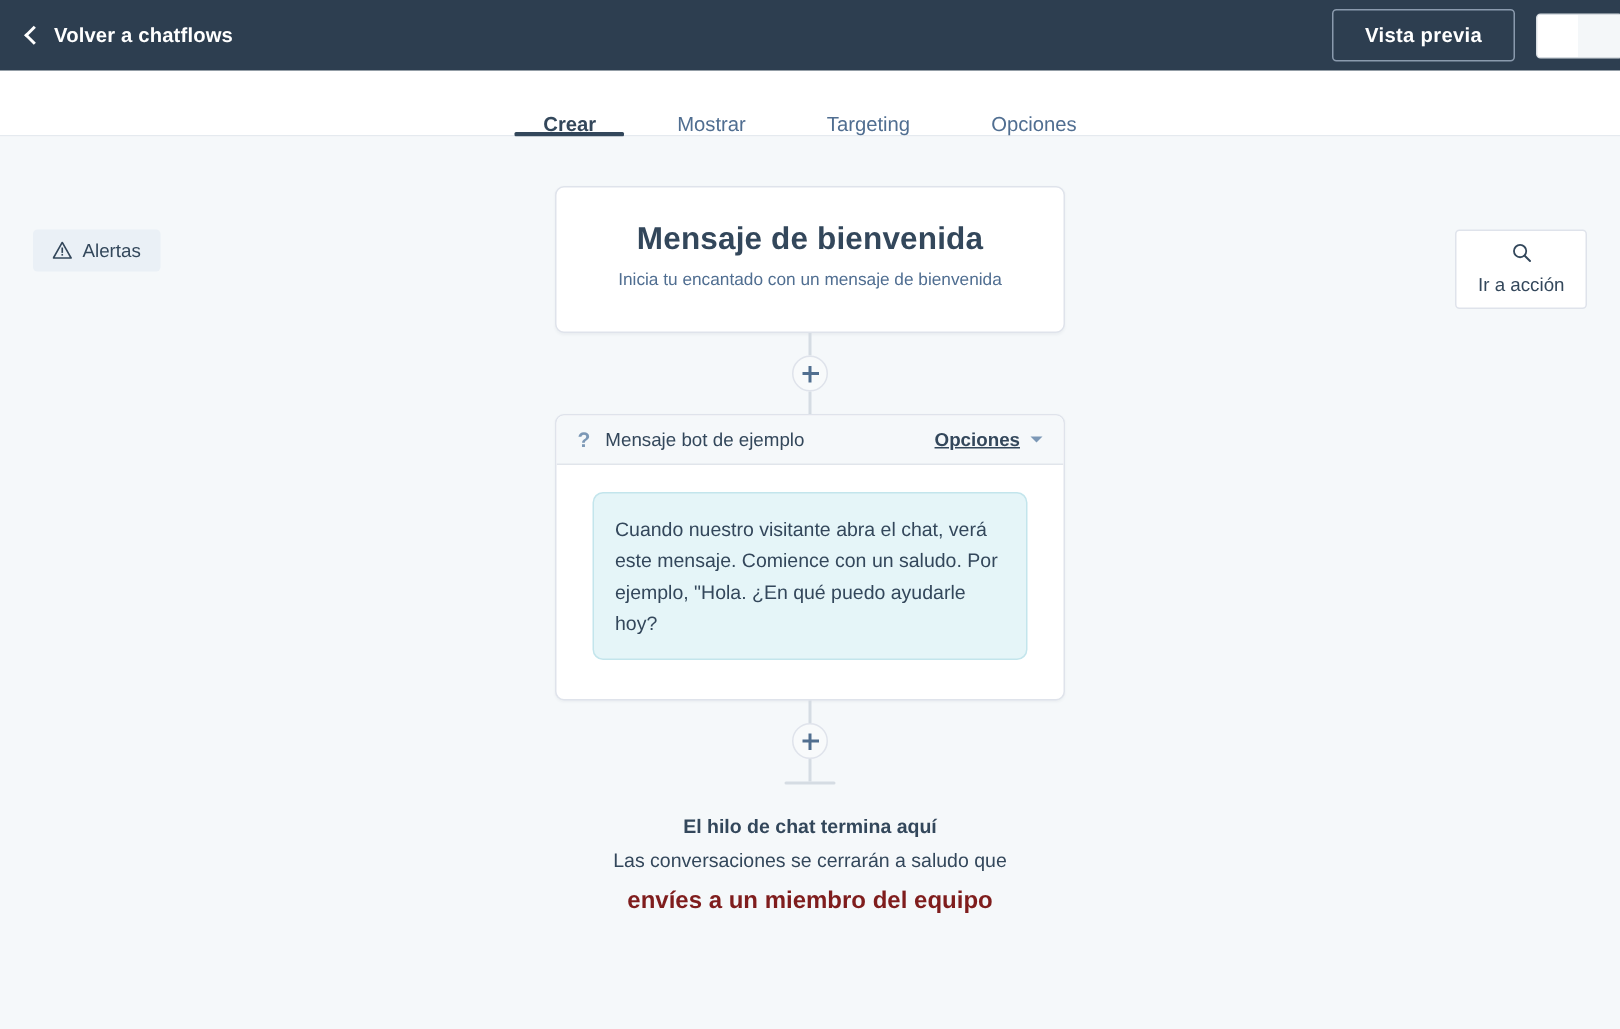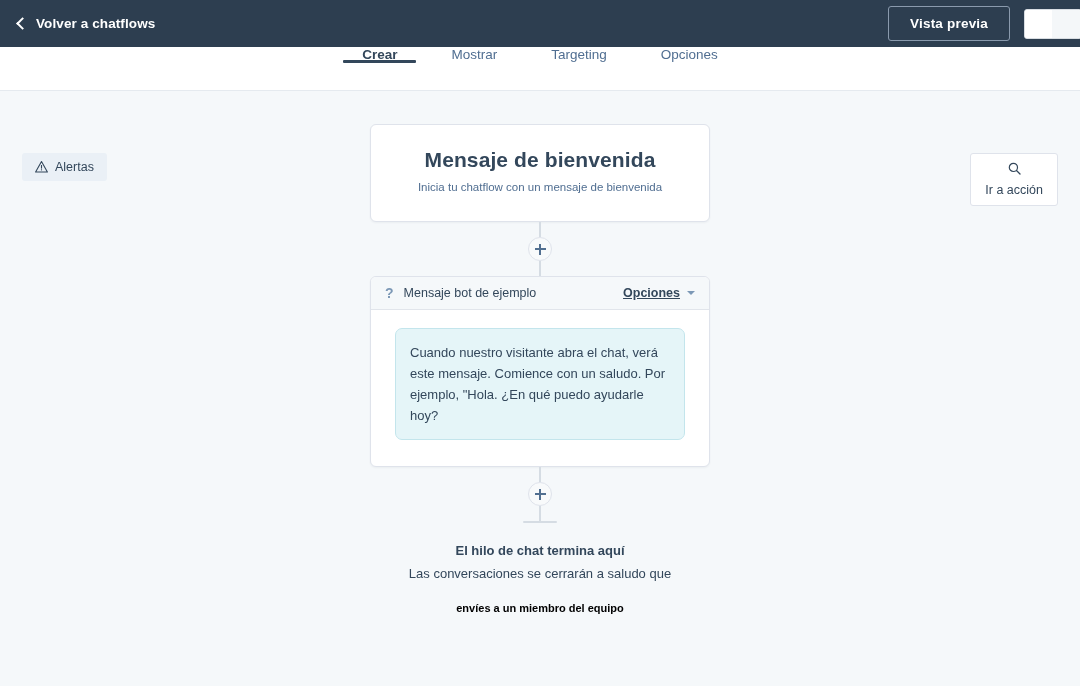--- a/index.html
+++ b/index.html
@@ -91,21 +91,21 @@
     background: #f4f7f9;
   }
 
   
   .tabbar {
     height: 44px;
     background: #ffffff;
     border-bottom: 1px solid #e5eaef;
     display: flex;
     justify-content: center;
-    align-items: flex-start;
+    align-items: flex-end;
     gap: 0;
   }
   .tab {
     position: relative;
     display: flex;
     align-items: center;
     padding: 0 27px;
     font-size: 13.5px;
     color: #506e91;
     cursor: pointer;
@@ -314,24 +314,24 @@
     color: #33475b;
   }
   .end-sub {
     font-size: 13px;
     color: #33475b;
     margin-top: 6px;
     line-height: 20px;
   }
   .end-link {
     display: inline-block;
-    margin-top: 18px;
-    font-size: 11px;
-    font-weight: bold;
-    color: #000000;
+    margin-top: 8px;
+    font-size: 16px;
+    font-weight: bold;
+    color: #7f1d1d;
     cursor: pointer;
   }
 </style>
 </head>
 <body>
 
 <div class="topbar" data-name="top-navigation-bar">
 
   <div class="back-link" data-name="back-to-chatflows-link">
     <span class="chevron-left" data-name="chevron-left-icon"></span>
@@ -378,21 +378,21 @@
       <circle cx="5.4" cy="5.4" r="4.1" fill="none" stroke="#33475b" stroke-width="1.2"></circle>
       <line x1="8.5" y1="8.5" x2="12" y2="12" stroke="#33475b" stroke-width="1.3" stroke-linecap="round"></line>
     </svg>
     <span data-name="goto-action-label">Ir a acción</span>
   </button>
 
   <div class="flow" data-name="chatflow-step-list">
 
     <div class="card welcome-card" data-name="welcome-message-card">
       <div class="welcome-title" data-name="welcome-card-title">Mensaje de bienvenida</div>
-      <div class="welcome-sub" data-name="welcome-card-subtitle">Inicia tu chatflow con un mensaje de bienvenida</div>
+      <div class="welcome-sub" data-name="welcome-card-subtitle">Inicia tu encantado con un mensaje de bienvenida</div>
     </div>
 
     <div class="connector" data-name="connector-one">
       <div class="conn-line" style="height:15px" data-name="connector-line-top"></div>
       <div class="plus-btn" data-name="add-step-button-1">
         <span class="plus-glyph" data-name="plus-icon"></span>
       </div>
       <div class="conn-line" style="height:15px" data-name="connector-line-bottom"></div>
     </div>
 

